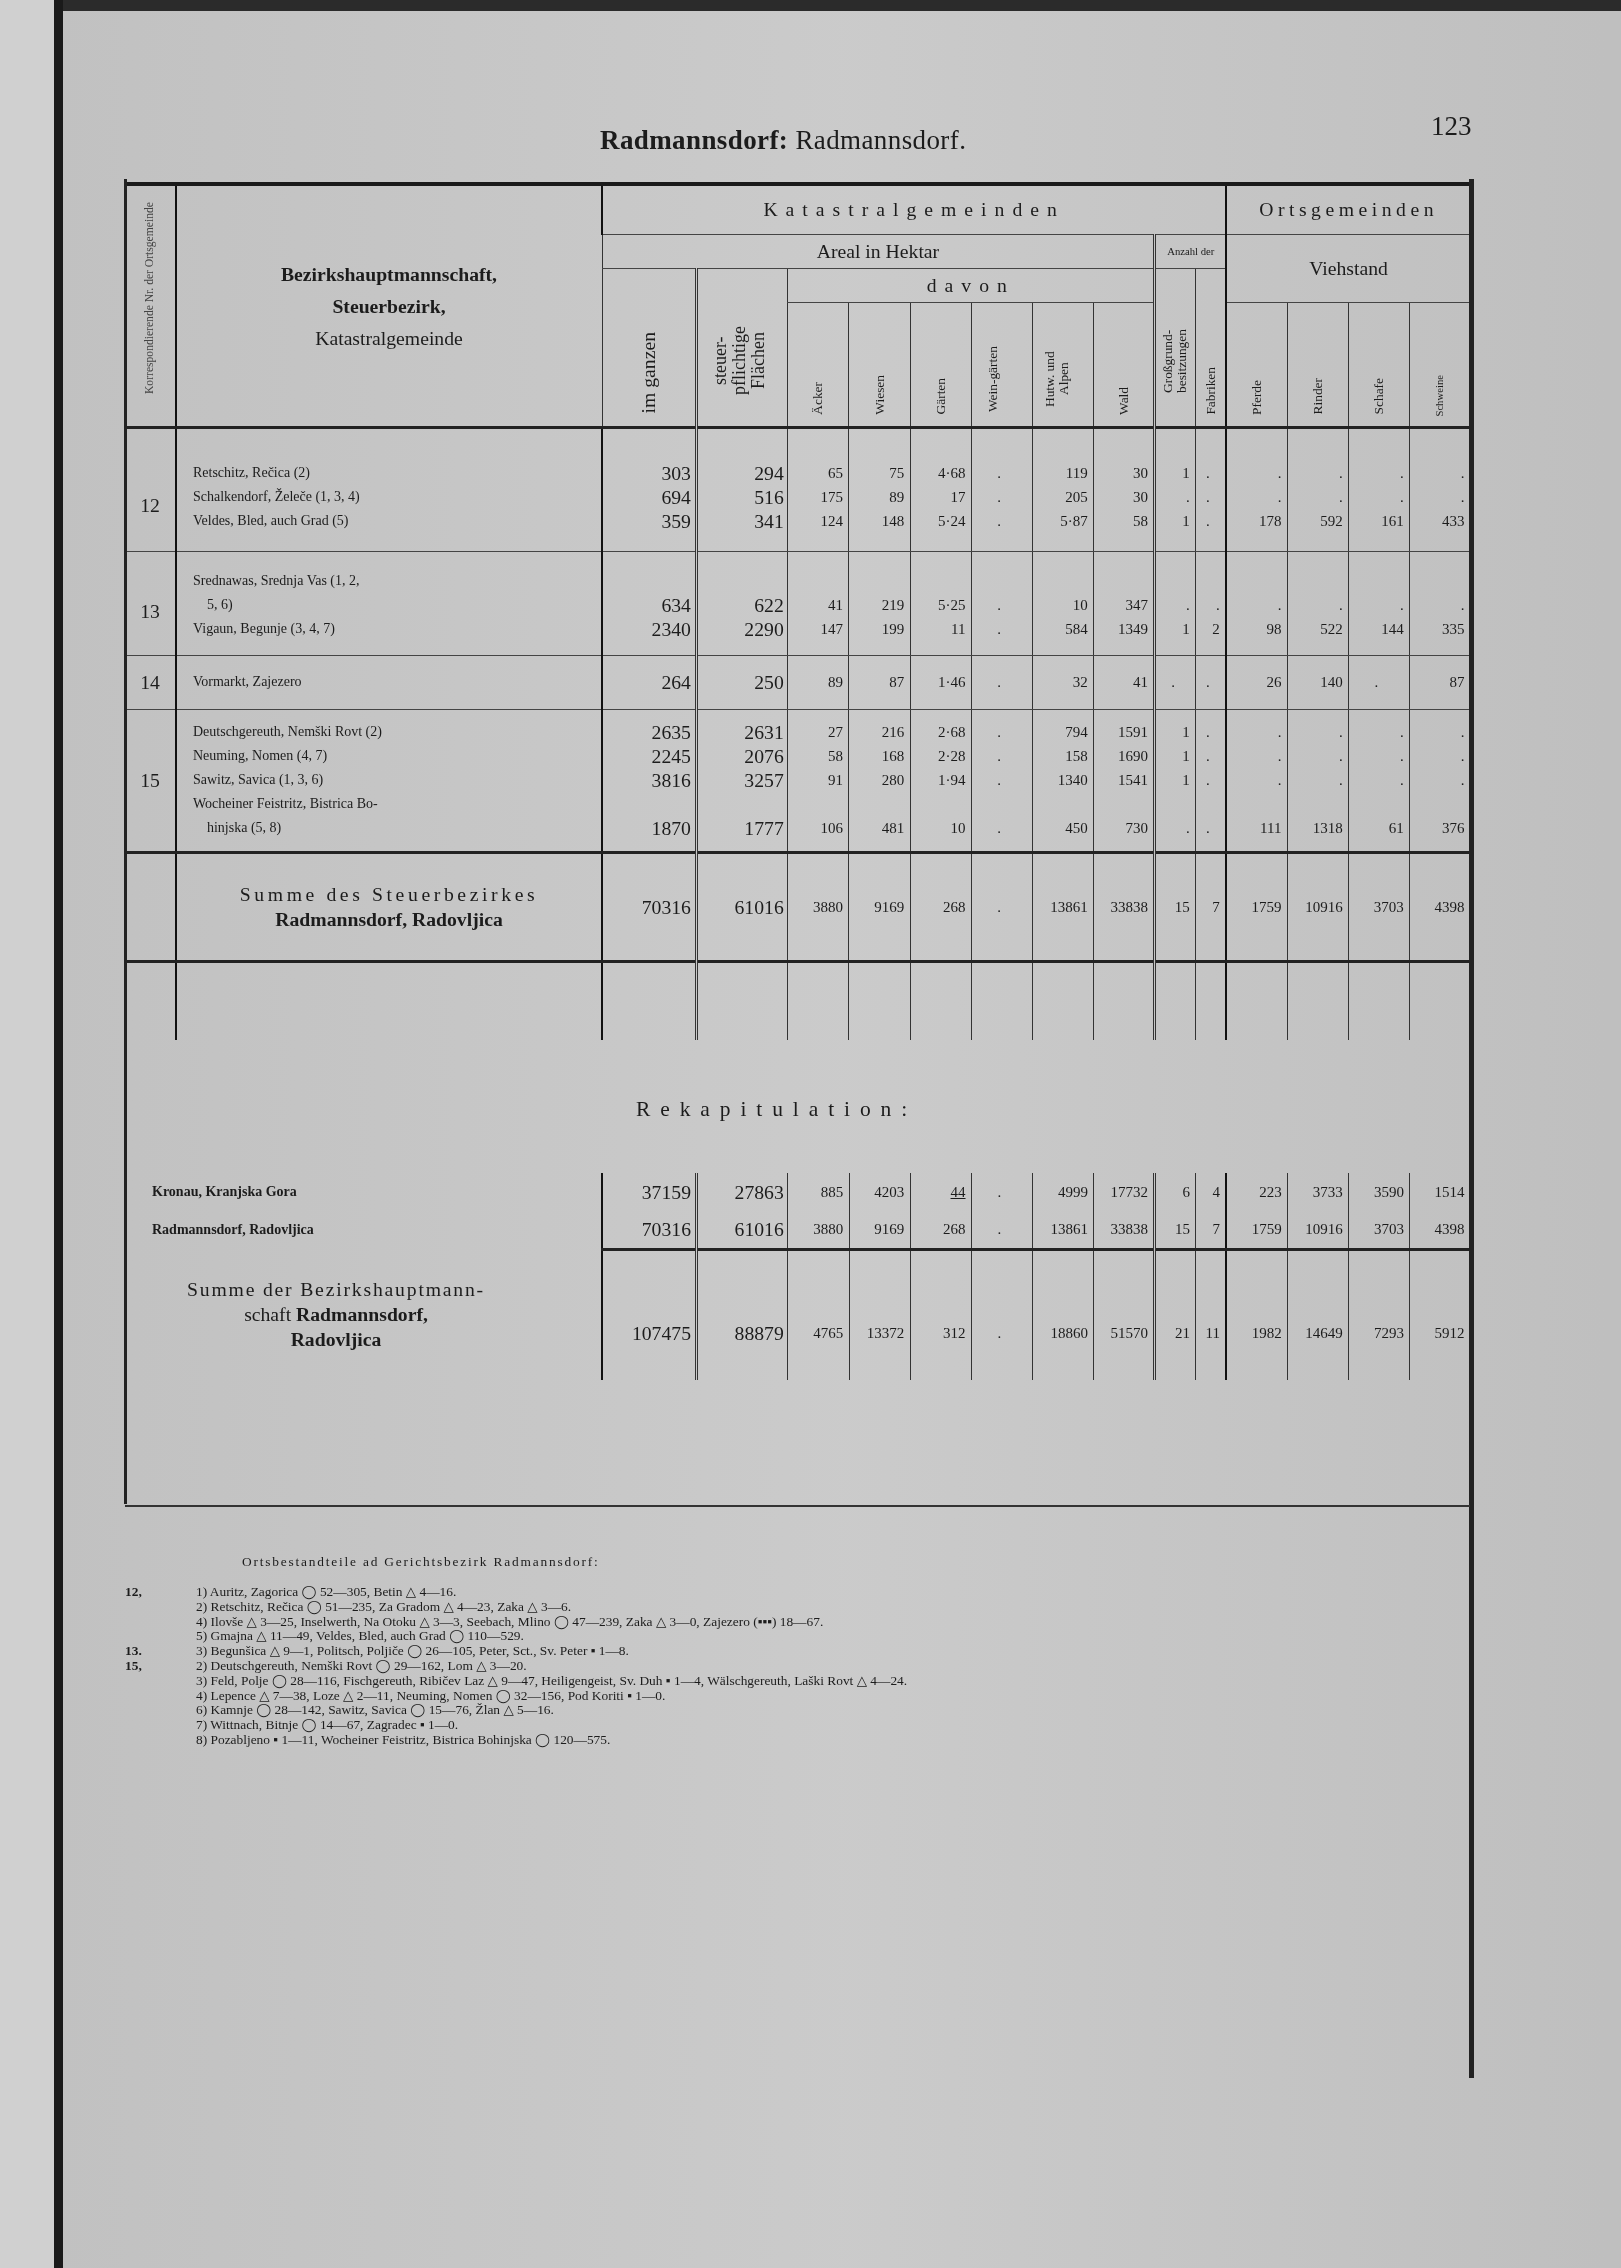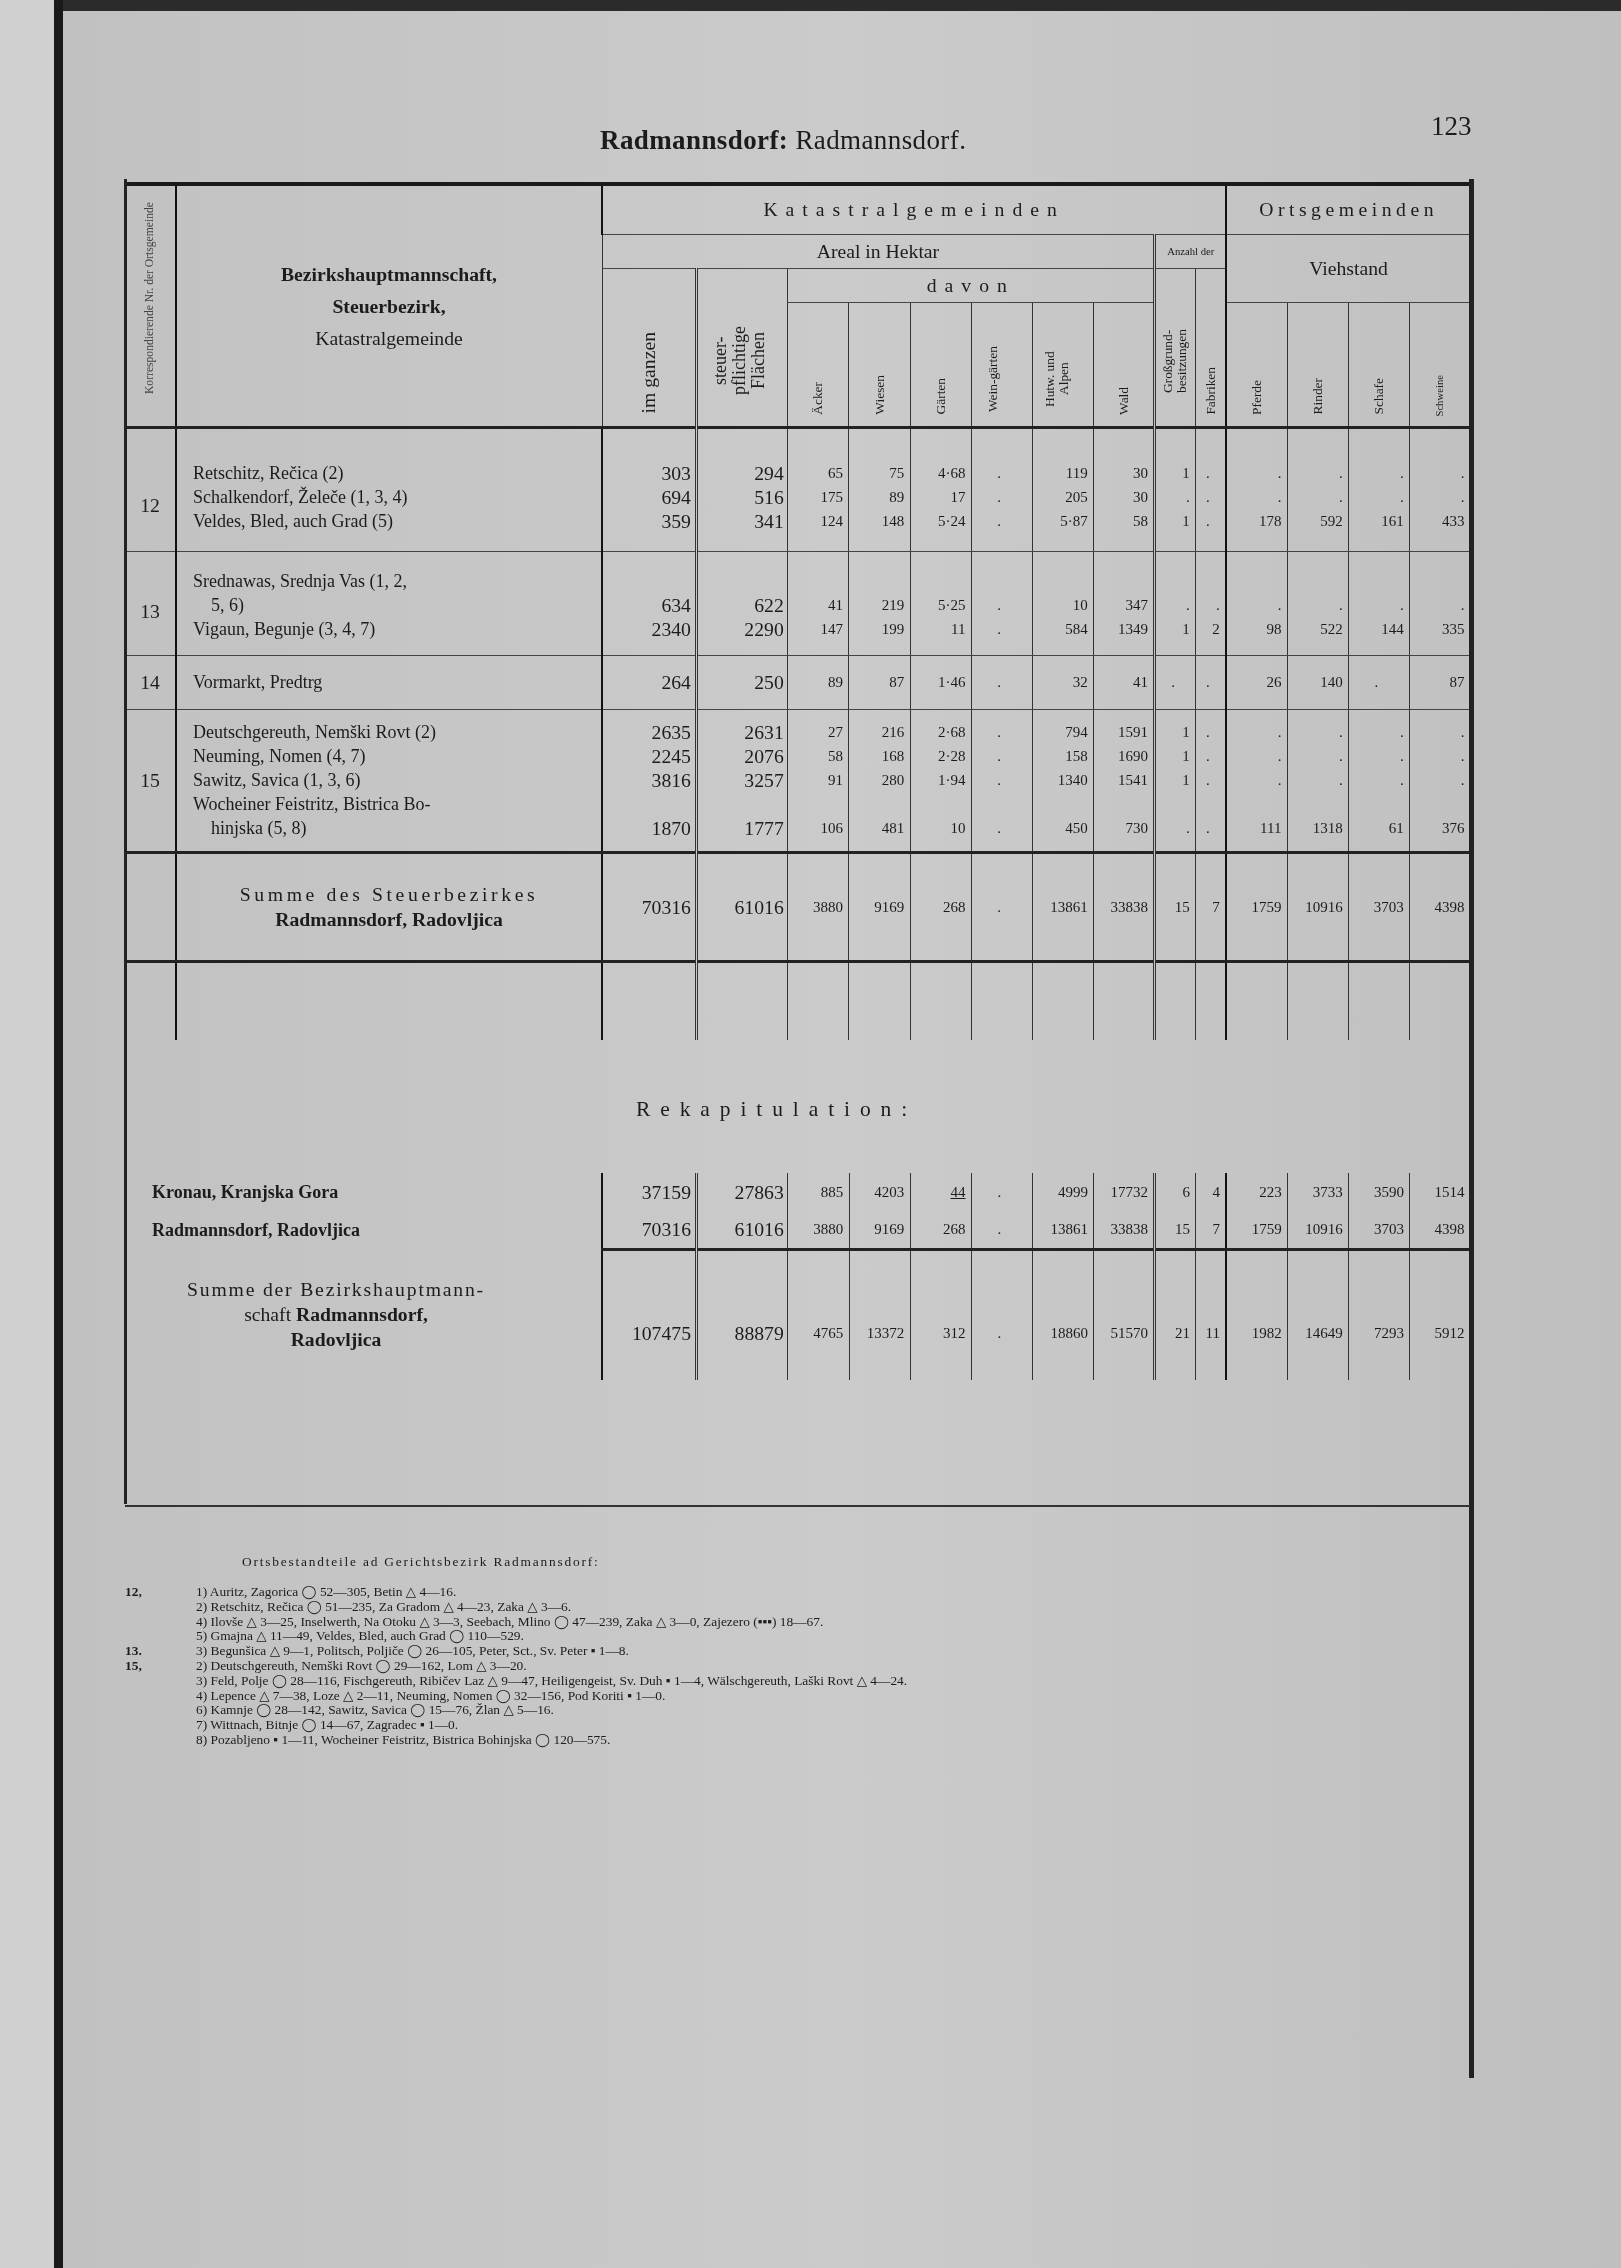--- a/index.html
+++ b/index.html
@@ -30,21 +30,21 @@
   .vlb { border-left:2.7px solid #111; }
   .bb { border-bottom:0.9px solid #444; }
   .bbt { border-bottom:3.6px solid #222; }
   .hdr { text-align:center; }
   .spaced { letter-spacing:8px; font-size:19.7px; }
   .rot { writing-mode:vertical-rl; transform:rotate(180deg); display:inline-block; white-space:nowrap; line-height:1.05; }
   .hcell { height:116px; vertical-align:bottom; text-align:center; padding-bottom:7.2px !important; font-size:17px; }
   .hcell.small { font-size:13.4px; }
   .num { text-align:right; padding-right:5.4px !important; font-size:15px; line-height:24px; vertical-align:top; white-space:pre; }
   .numbig { text-align:right; padding-right:3.6px !important; font-size:19.7px; line-height:24px; vertical-align:top; white-space:pre; }
-  .names { font-size:18px; line-height:24px; padding-left:16px !important; vertical-align:top; white-space:pre; }
+  .names { font-size:14px; line-height:24px; padding-left:16px !important; vertical-align:top; white-space:pre; }
   .nr { text-align:center; font-size:19.7px; font-weight:bold; vertical-align:middle; }
   .sumlabel { text-align:center; font-size:19.7px; line-height:25px; vertical-align:middle; }
   .sumlabel b { font-weight:bold; }
   .spacedlabel { letter-spacing:3.6px; }
 
   .rekap-title { position:absolute; left:636px; top:1097px; font-size:21.5px; letter-spacing:9.9px; }
 
   .footer-rule { position:absolute; left:125px; top:1505px; width:1345px; border-top:2.7px solid #333; }
   .footnote-title { position:absolute; left:242px; top:1554px; font-size:13.4px; letter-spacing:1.8px; }
   .footnotes { position:absolute; left:125px; top:1585px; width:1299px; font-size:13.4px; line-height:14.8px; }
@@ -255,21 +255,21 @@
     <td class="vl bb num">
 .
 144</td>
     <td class="vl bb num">
 .
 335</td>
   </tr>
 
   <tr style="height:54px">
     <td class="nr bb">14</td>
-    <td class="vlb bb names" style="vertical-align:middle;">Vormarkt, Predtrg</td>
+    <td class="vlb bb names" style="vertical-align:middle;">Vormarkt, Zajezero</td>
     <td class="vlb bb numbig" style="vertical-align:middle;margin-left:48px;">264</td>
     <td class="vl2 bb numbig" style="vertical-align:middle;">250</td>
     <td class="vl bb num" style="vertical-align:middle;">89</td>
     <td class="vl bb num" style="vertical-align:middle;">87</td>
     <td class="vl bb num" style="vertical-align:middle;">1·46</td>
     <td class="vl bb num" style="vertical-align:middle; text-align:center;">.</td>
     <td class="vl bb num" style="vertical-align:middle;">32</td>
     <td class="vl bb num" style="vertical-align:middle;">41</td>
     <td class="vl2 bb num" style="vertical-align:middle; text-align:center;">.</td>
     <td class="vl bb num" style="vertical-align:middle; text-align:center;">.</td>

